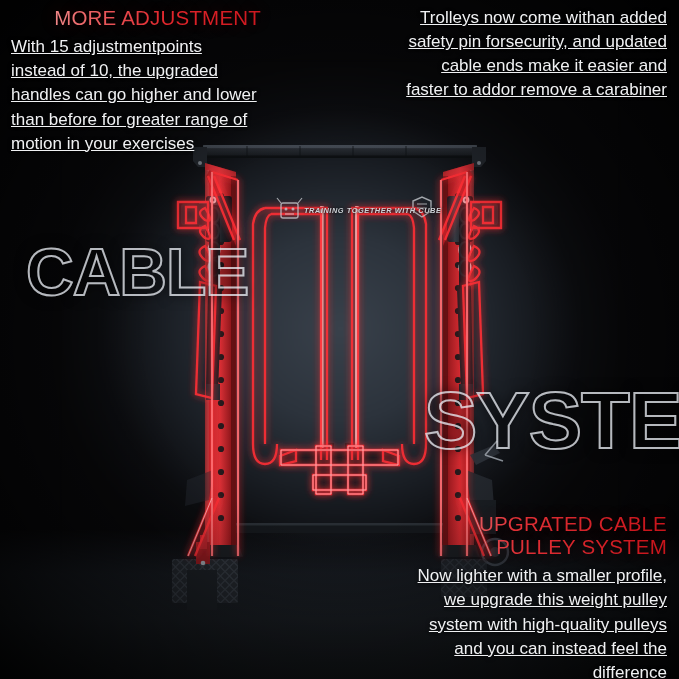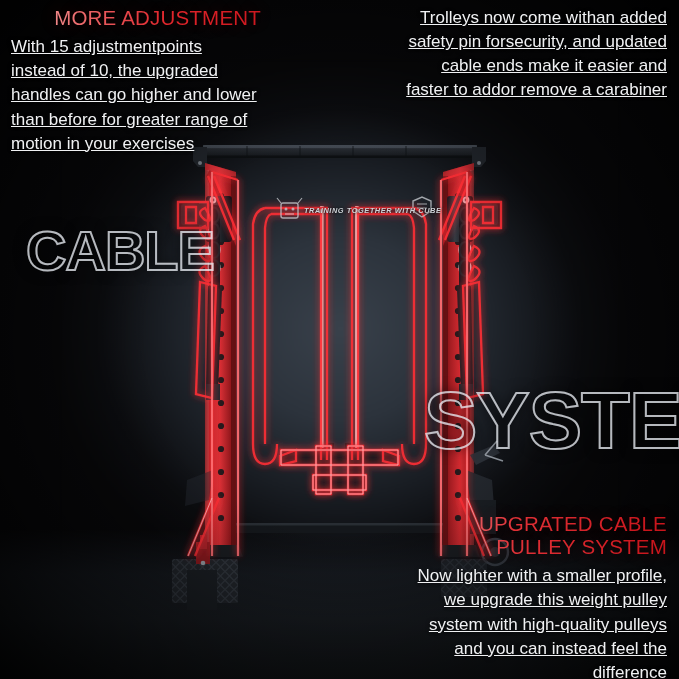--- a/index.html
+++ b/index.html
@@ -27,21 +27,21 @@
   }
 
   
   .wm{position:absolute;font-weight:700;letter-spacing:-1px;line-height:.82;white-space:nowrap;user-select:none;}
   .wm-outline{
     color:transparent;
     -webkit-text-stroke:2px rgba(232,236,242,.78);
     text-shadow:0 0 14px rgba(0,0,0,.55);
   }
   .wm-solid{color:#6e747b;text-shadow:0 2px 10px rgba(0,0,0,.45);}
-  #wm-cable{left:26px;top:228px;font-size:56px;text-align:right;}
+  #wm-cable{left:26px;top:245px;font-size:66px;text-align:right;}
   #wm-crossover{left:24px;top:306px;font-size:88px;}
   #wm-system{left:424px;top:388px;font-size:80px;}
 
   
   #machine{position:absolute;left:0;top:0;width:679px;height:679px;}
 
   
   .block{position:absolute;z-index:40;}
   .hd{
     font-size:20.5px;font-weight:400;line-height:1.13;letter-spacing:.2px;margin:0 0 6px 0;

